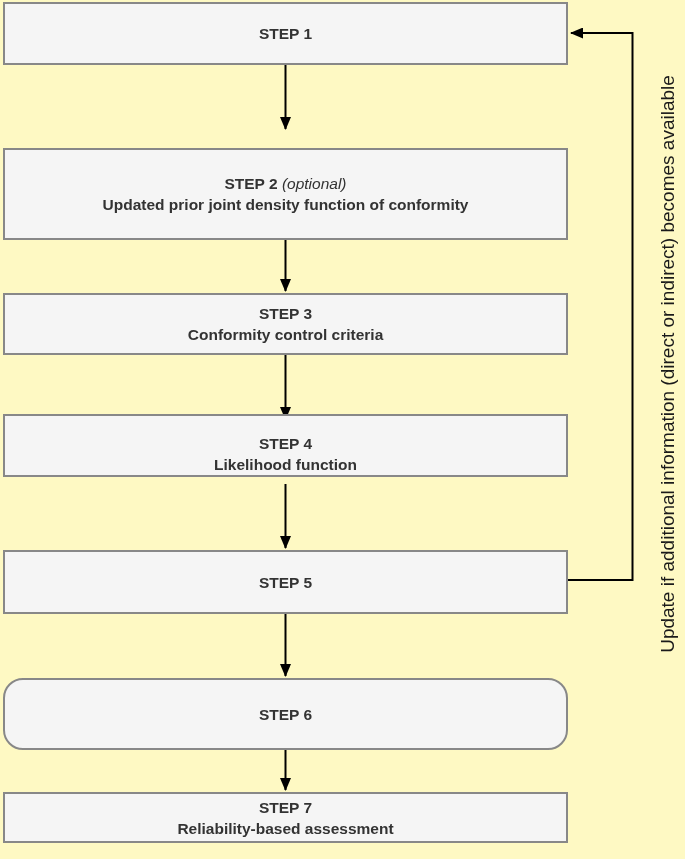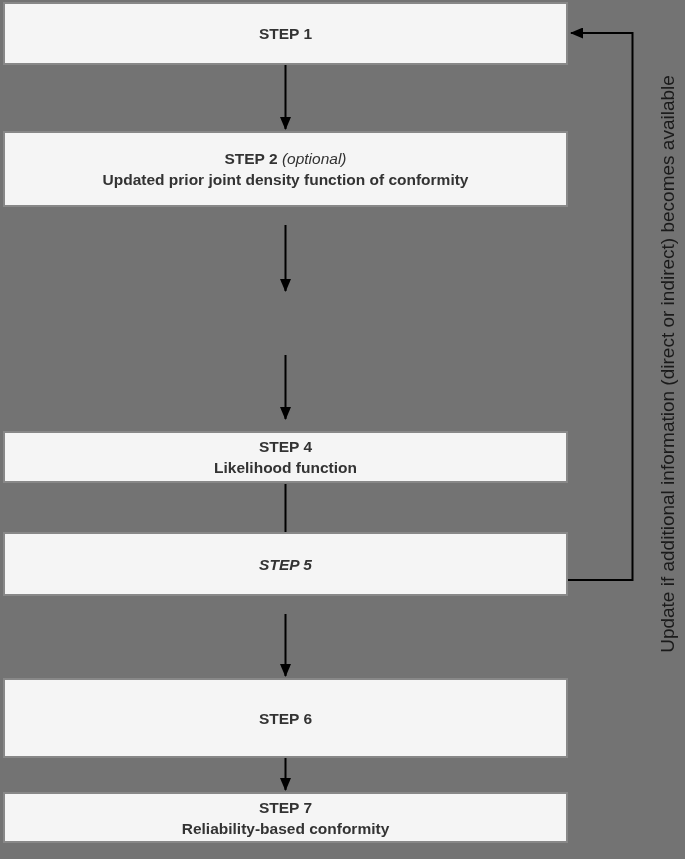--- a/index.html
+++ b/index.html
@@ -5,21 +5,21 @@
   html, body {
     margin: 0;
     padding: 0;
     background: #ffffff;
     font-family: "Liberation Sans", sans-serif;
   }
   .canvas {
     position: relative;
     width: 685px;
     height: 859px;
-    background: #737373;
+    background: #fef9c3;
     overflow: hidden;
   }
   .step-box {
     position: absolute;
     left: 3px;
     width: 565px;
     box-sizing: border-box;
     background: #f5f5f5;
     border: 2px solid #888888;
     display: flex;
@@ -31,25 +31,25 @@
     font-weight: bold;
     font-size: 15.5px;
     line-height: 21px;
   }
   .step-box .step-title-row { white-space: pre; }
   .step-box .optional-suffix {
     font-style: italic;
     font-weight: normal;
   }
   #box-1 { top: 2px;   height: 63px; }
-  #box-2 { top: 131px; height: 76px; }
+  #box-2 { top: 148px; height: 92px; }
   #box-3 { top: 293px; height: 62px; }
-  #box-4 { top: 431px; height: 52px; }
-  #box-5 { top: 532px; height: 64px; font-style: italic; }
-  #box-6 { top: 678px; height: 80px; }
+  #box-4 { top: 414px; height: 63px; justify-content: flex-end; }
+  #box-5 { top: 550px; height: 64px; }
+  #box-6 { top: 678px; height: 72px; border-radius: 20px; }
   #box-7 { top: 792px; height: 51px; }
   .connector-layer {
     position: absolute;
     left: 0;
     top: 0;
     width: 685px;
     height: 859px;
     pointer-events: none;
   }
   .vlabel {
@@ -88,34 +88,38 @@
 
   <div class="step-box" id="box-1">
     <div class="step-title-row">STEP 1</div>
   </div>
 
   <div class="step-box" id="box-2">
     <div class="step-title-row"><span>STEP 2</span><span class="optional-suffix"> (optional)</span></div>
     <div>Updated prior joint density function of conformity</div>
   </div>
 
+  <div class="step-box" id="box-3">
+    <div class="step-title-row">STEP 3</div>
+    <div>Conformity control criteria</div>
+  </div>
 
   <div class="step-box" id="box-4">
     <div class="step-title-row">STEP 4</div>
     <div>Likelihood function</div>
   </div>
 
   <div class="step-box" id="box-5">
     <div class="step-title-row">STEP 5</div>
   </div>
 
   <div class="step-box" id="box-6">
     <div class="step-title-row">STEP 6</div>
   </div>
 
   <div class="step-box" id="box-7">
     <div class="step-title-row">STEP 7</div>
-    <div>Reliability-based conformity</div>
+    <div>Reliability-based assessment</div>
   </div>
 
   <div class="vlabel">Update if additional information (direct or indirect) becomes available</div>
 
 </div>
 
 </body></html>

